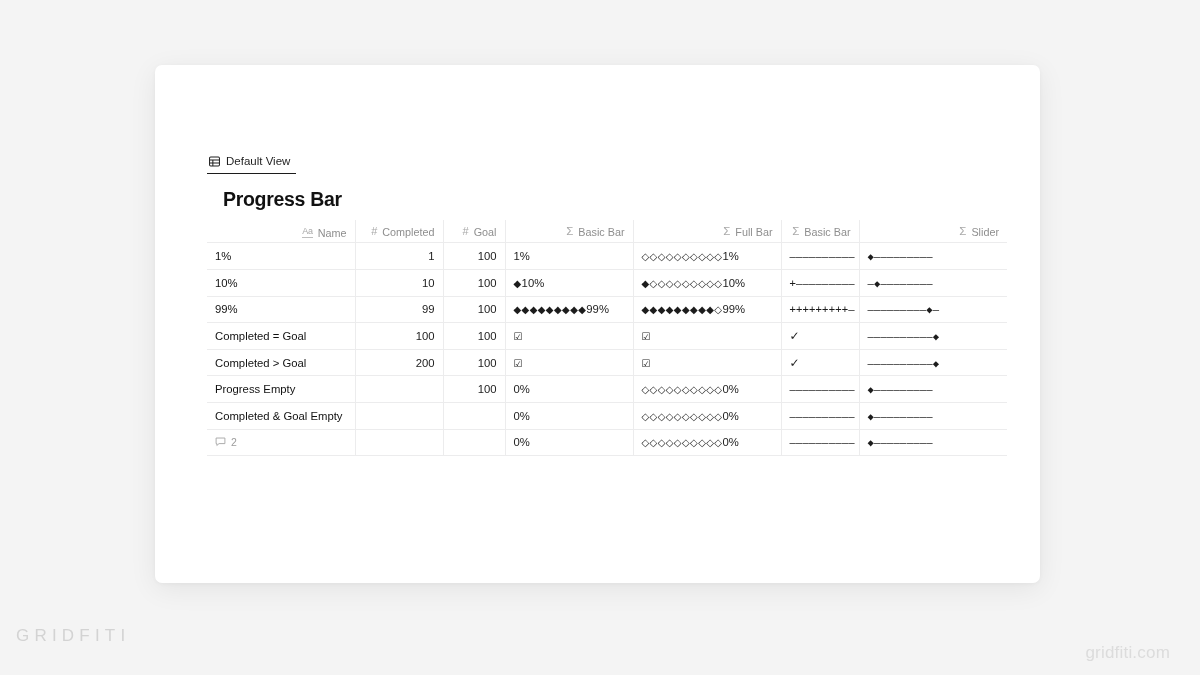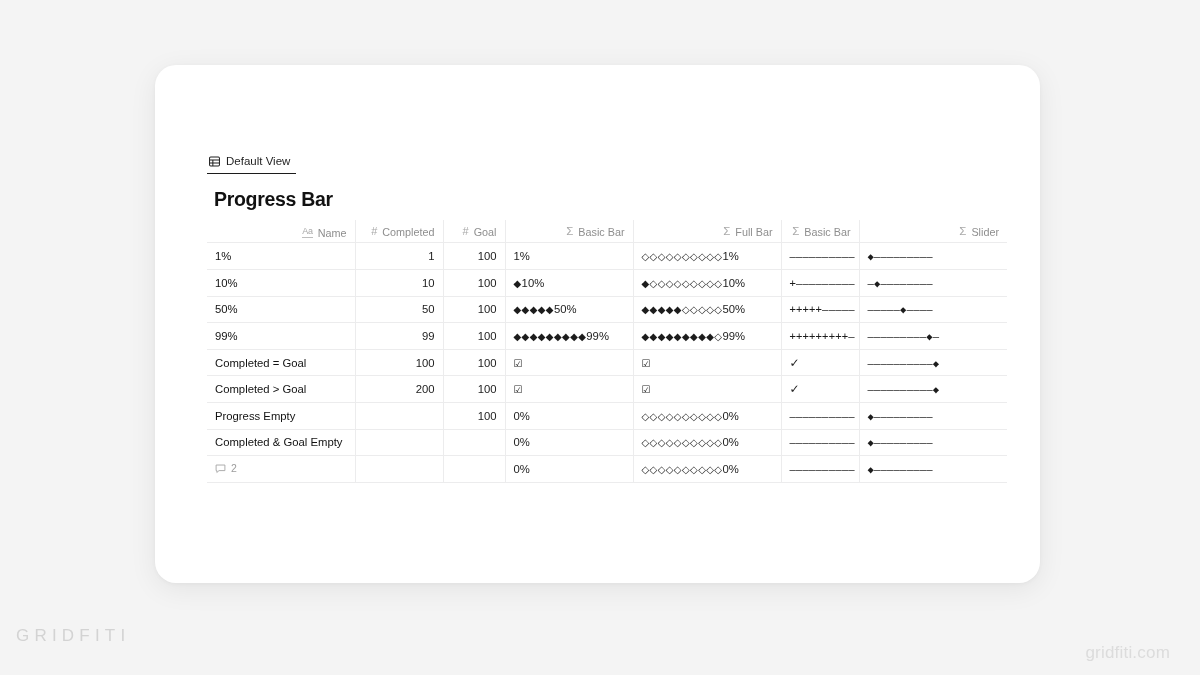--- a/index.html
+++ b/index.html
@@ -16,21 +16,21 @@
   }
 
   
   #card {
     position: absolute;
     left: 155px;
     top: 65px;
     width: 885px;
     height: 518px;
     background: #ffffff;
-    border-radius: 21px;
+    border-radius: 7px;
     box-shadow: 0 6px 28px rgba(0,0,0,0.07), 0 1px 4px rgba(0,0,0,0.04);
     overflow: hidden;
   }
 
   #notion {
     position: absolute;
     left: 52px;
     top: 83px;
     width: 800px;
   }
@@ -59,21 +59,21 @@
     position: relative;
   }
   .grid-ico svg { display: block; }
 
   
   #title {
     font-size: 19.5px;
     font-weight: 700;
     color: #111111;
     letter-spacing: -0.3px;
-    margin: 14px 0 0 7px;
+    margin: 14px 0 0 16px;
     line-height: 1.2;
   }
 
   
   table {
     border-collapse: collapse;
     width: 800px;
     margin-top: 9px;
     table-layout: fixed;
   }
@@ -277,29 +277,20 @@
           <tr>
             <td class="name">10%</td>
             <td class="num">10</td>
             <td class="num">100</td>
             <td><span class="bar">◆</span><span class="pct">10%</span></td>
             <td><span class="bar">◆◇◇◇◇◇◇◇◇◇</span><span class="pct">10%</span></td>
             <td><span class="bar dashes">+–––––––––</span></td>
             <td><span class="bar dashes">–◆––––––––</span></td>
           </tr>
           <tr>
-            <td class="name">50%</td>
-            <td class="num">50</td>
-            <td class="num">100</td>
-            <td><span class="bar">◆◆◆◆◆</span><span class="pct">50%</span></td>
-            <td><span class="bar">◆◆◆◆◆◇◇◇◇◇</span><span class="pct">50%</span></td>
-            <td><span class="bar dashes">+++++–––––</span></td>
-            <td><span class="bar dashes">–––––◆––––</span></td>
-          </tr>
-          <tr>
             <td class="name">99%</td>
             <td class="num">99</td>
             <td class="num">100</td>
             <td><span class="bar">◆◆◆◆◆◆◆◆◆</span><span class="pct">99%</span></td>
             <td><span class="bar">◆◆◆◆◆◆◆◆◆◇</span><span class="pct">99%</span></td>
             <td><span class="bar dashes">+++++++++–</span></td>
             <td><span class="bar dashes">–––––––––◆–</span></td>
           </tr>
           <tr>
             <td class="name">Completed = Goal</td>

